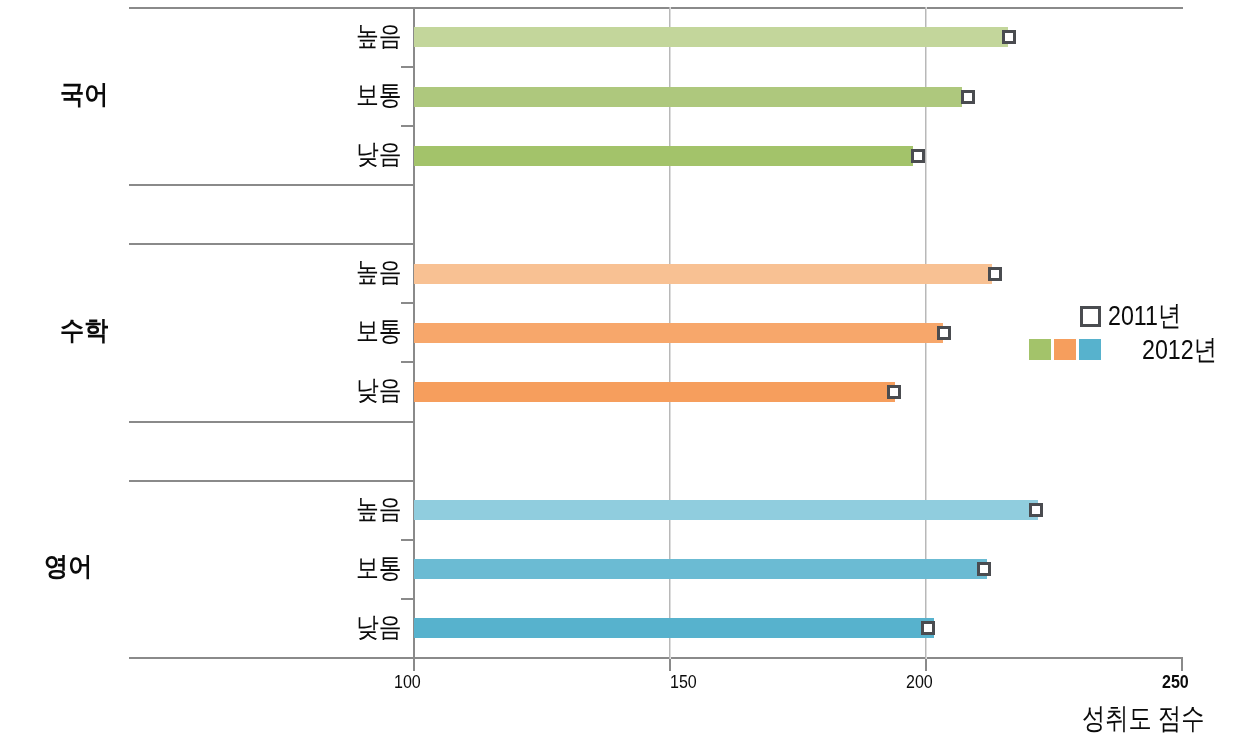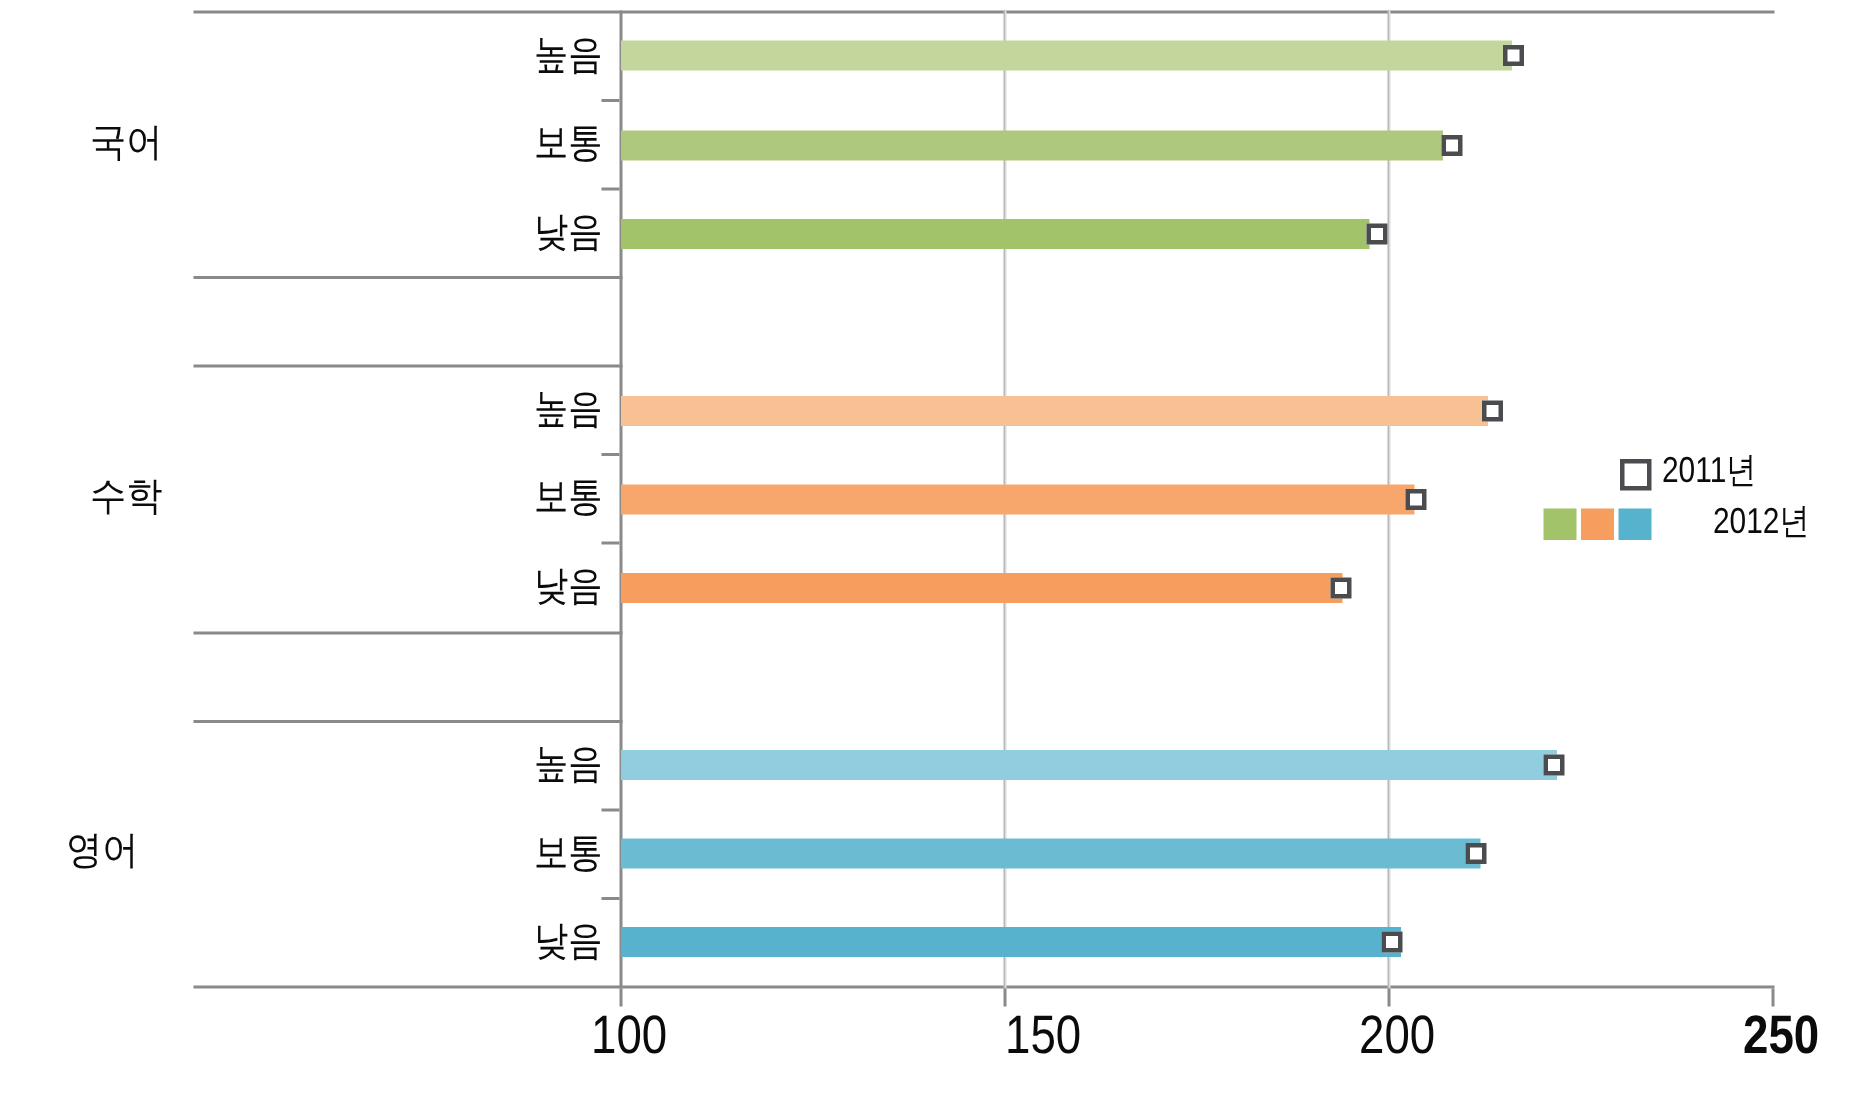--- a/index.html
+++ b/index.html
@@ -42,25 +42,25 @@
   .txt {
     position: absolute;
     white-space: nowrap;
     line-height: 1;
     color: #0b0b0b;
   }
   .txt > span {
     display: inline-block;
     transform-origin: left center;
   }
-  .group-label  { font-size: 26px; font-weight: normal; }
+  .group-label  { font-size: 26px; font-weight: bold; }
   .cat-label    { font-size: 27px; font-weight: normal; }
-  .tick-label   { font-size: 36px; font-weight: normal; }
+  .tick-label   { font-size: 19px; font-weight: normal; }
   .axis-title   { font-size: 29px; font-weight: normal; }
-  .legend-label { font-size: 24px; font-weight: normal; }
+  .legend-label { font-size: 28px; font-weight: normal; }
 
   
   .legend-outline {
     box-sizing: border-box;
     background: #ffffff;
     border: 3px solid #4a4c50;
   }
   .legend-swatch { }
 </style>
 </head>
@@ -134,20 +134,21 @@
       <div class="abs tick-line" style="left: 925px; top: 659px; width: 2px; height: 12px;"></div>
       <div class="abs tick-line" style="left: 1181px; top: 659px; width: 2px; height: 12px;"></div>
     </div>
   <div id="xticklabels">
       <div class="txt tick-label" style="left: 394px; top: 672px;"><span style="transform: scale3d(0.845, 1, 1);">100</span></div>
       <div class="txt tick-label" style="left: 670px; top: 672px;"><span style="transform: scale3d(0.845, 1, 1);">150</span></div>
       <div class="txt tick-label" style="left: 906px; top: 672px;"><span style="transform: scale3d(0.845, 1, 1);">200</span></div>
       <div class="txt tick-label" style="left: 1162px; top: 672px; font-weight: bold;"><span style="transform: scale3d(0.845, 1, 1);">250</span></div>
     </div>
 
+  <div class="txt axis-title" id="axis-title-node" style="left: 1082px; top: 704px;"><span style="transform: scale3d(0.8, 1, 1);">성취도 점수</span></div>
 
   <div class="abs legend-outline" id="legend-marker" style="position: absolute; left: 1080px; top: 306px; width: 21px; height: 21px;"></div>
   <div class="txt legend-label" id="legend-label-1" style="left: 1108px; top: 302px;"><span style="transform: scale3d(0.83, 1, 1);">2011년</span></div>
   <div id="legend-swatches">
       <div class="abs legend-swatch" style="left: 1029px; top: 339px; width: 22px; height: 21px; background: rgb(163, 195, 106);"></div>
       <div class="abs legend-swatch" style="left: 1054px; top: 339px; width: 22px; height: 21px; background: rgb(246, 158, 93);"></div>
       <div class="abs legend-swatch" style="left: 1079px; top: 339px; width: 22px; height: 21px; background: rgb(87, 178, 205);"></div>
     </div>
   <div class="txt legend-label" id="legend-label-2" style="left: 1108px; top: 336px; margin-left: 34px;"><span style="transform: scale3d(0.83, 1, 1);">2012년</span></div>
 </div>

